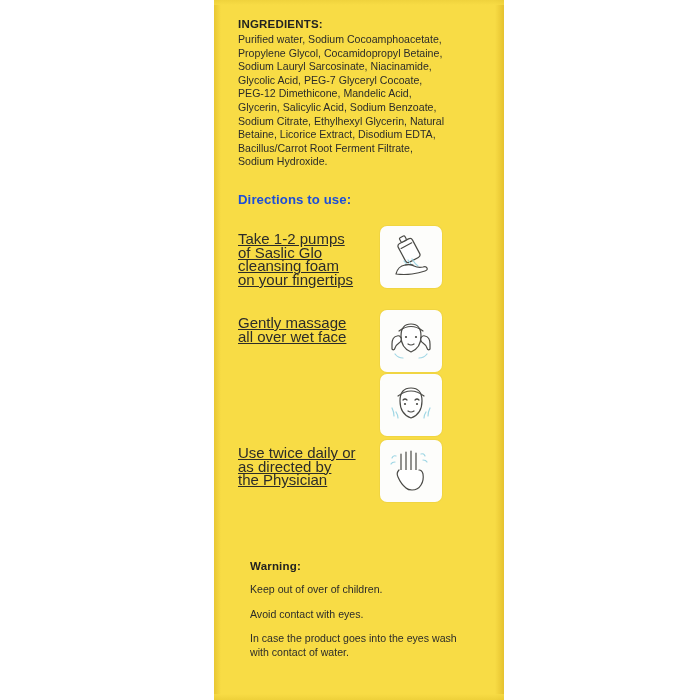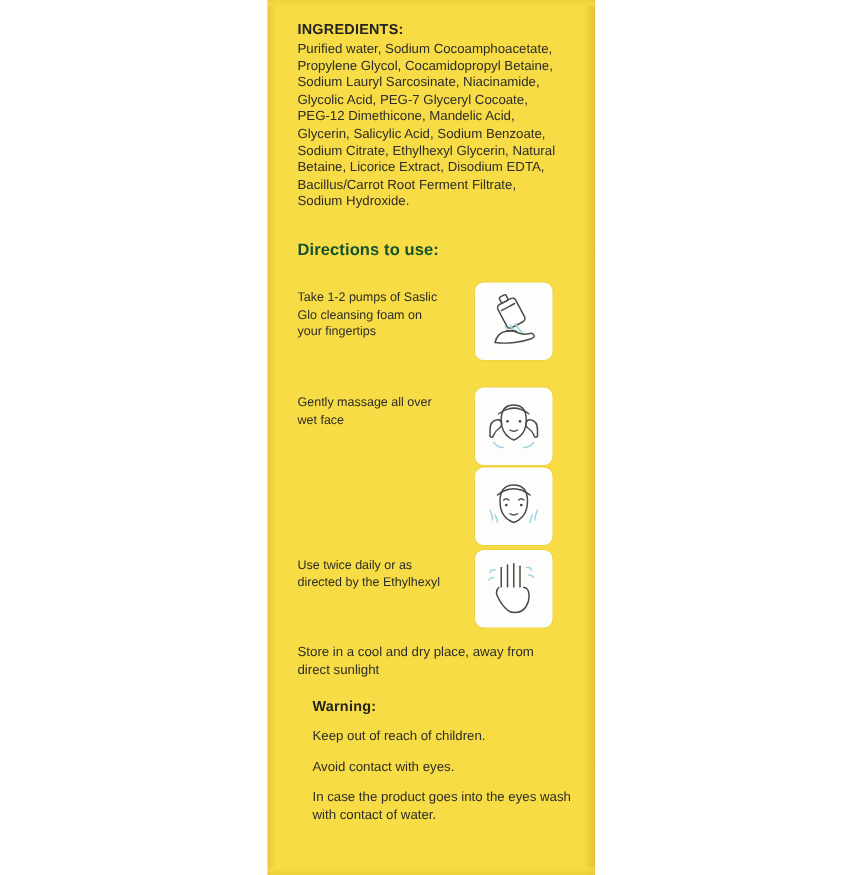--- a/index.html
+++ b/index.html
@@ -21,20 +21,21 @@
   }
   
   #panel {
     position: absolute;
     left: 214px;
     top: 0px;
     width: 262px;
     height: 700px;
     background: #f8dc45;
     overflow: hidden;
+    padding-left: 28px;
   }
   
   #panel .edge-left {
     position: absolute;
     left: 0; top: 0;
     width: 7px; height: 100%;
     background: linear-gradient(to right, #e6c32f, #f8dc45);
     opacity: .85;
   }
   #panel .edge-right {
@@ -89,39 +90,40 @@
   }
   #ingredients .sec-title { margin-bottom: 3px; }
 
   
   #directions-heading {
     position: absolute;
     top: 192px;
     left: 0;
     font-size: 13.2px;
     font-weight: bold;
-    color: #14532d;
+    color: #1d4ed8;
     letter-spacing: .1px;
   }
 
   
   .step {
     position: absolute;
     left: 0;
     width: 214px;
     height: 62px;
   }
   .step .step-text {
     position: absolute;
     left: 0;
     top: 0;
     width: 118px;
-    font-size: 10px;
+    font-size: 15px;
     line-height: 13.6px;
     color: #2c2c29;
+    text-decoration: underline;
   }
   .step .step-icon {
     position: absolute;
     left: 142px;
     top: -6px;
     width: 62px;
     height: 62px;
     background: #fdfdfb;
     border-radius: 7px;
     box-shadow: 0 0 0 1px rgba(0,0,0,0.03);
@@ -221,42 +223,41 @@
             <path d="M24 33 q3 2 6 0"></path>
             <path d="M12 34 q2 3 2 6" stroke="#9fd6e4"></path>
             <path d="M8 30 q2 4 2 8" stroke="#9fd6e4"></path>
             <path d="M42 34 q-2 3 -2 6" stroke="#9fd6e4"></path>
             <path d="M46 30 q-2 4 -2 8" stroke="#9fd6e4"></path>
           </svg>
         </div>
       </div>
 
       <div class="step" id="step-4">
-        <div class="step-text">Use twice daily or as directed by the Ethylhexyl</div>
+        <div class="step-text">Use twice daily or as directed by the Physician</div>
         <div class="step-icon">
           <svg width="54" height="54" viewBox="0 0 54 54" fill="none" stroke="#4a4a46" stroke-width="1.2" stroke-linecap="round" stroke-linejoin="round">
             <path d="M17 10 v16"></path>
             <path d="M22 8 v18"></path>
             <path d="M27 7 v19"></path>
             <path d="M32 9 v17"></path>
             <path d="M15 26 q-3 3 -1 7 q3 7 8 11 q2 2 6 2 q6 0 9 -5 q3 -5 2 -11 q-1 -4 -4 -4" fill="#ffffff"></path>
             <path d="M37 10 q3 -1 4 2" stroke="#9fd6e4"></path>
             <path d="M39 16 q3 0 4 2" stroke="#9fd6e4"></path>
             <path d="M12 12 q-3 -1 -4 2" stroke="#9fd6e4"></path>
             <path d="M11 18 q-3 0 -4 2" stroke="#9fd6e4"></path>
           </svg>
         </div>
       </div>
 
       <div id="storage">
-        <div class="body-text">Store in a cool and dry place, away from direct sunlight</div>
       </div>
 
       <div id="warning">
         <div class="sec-title">Warning:</div>
-        <div class="body-text wline">Keep out of reach of children.</div>
+        <div class="body-text wline">Keep out of over of children.</div>
         <div class="body-text wline">Avoid contact with eyes.</div>
         <div class="body-text wline">In case the product goes into the eyes wash with contact of water.</div>
       </div>
 
     </div>
   </div>
 </div>
 
 </body></html>

